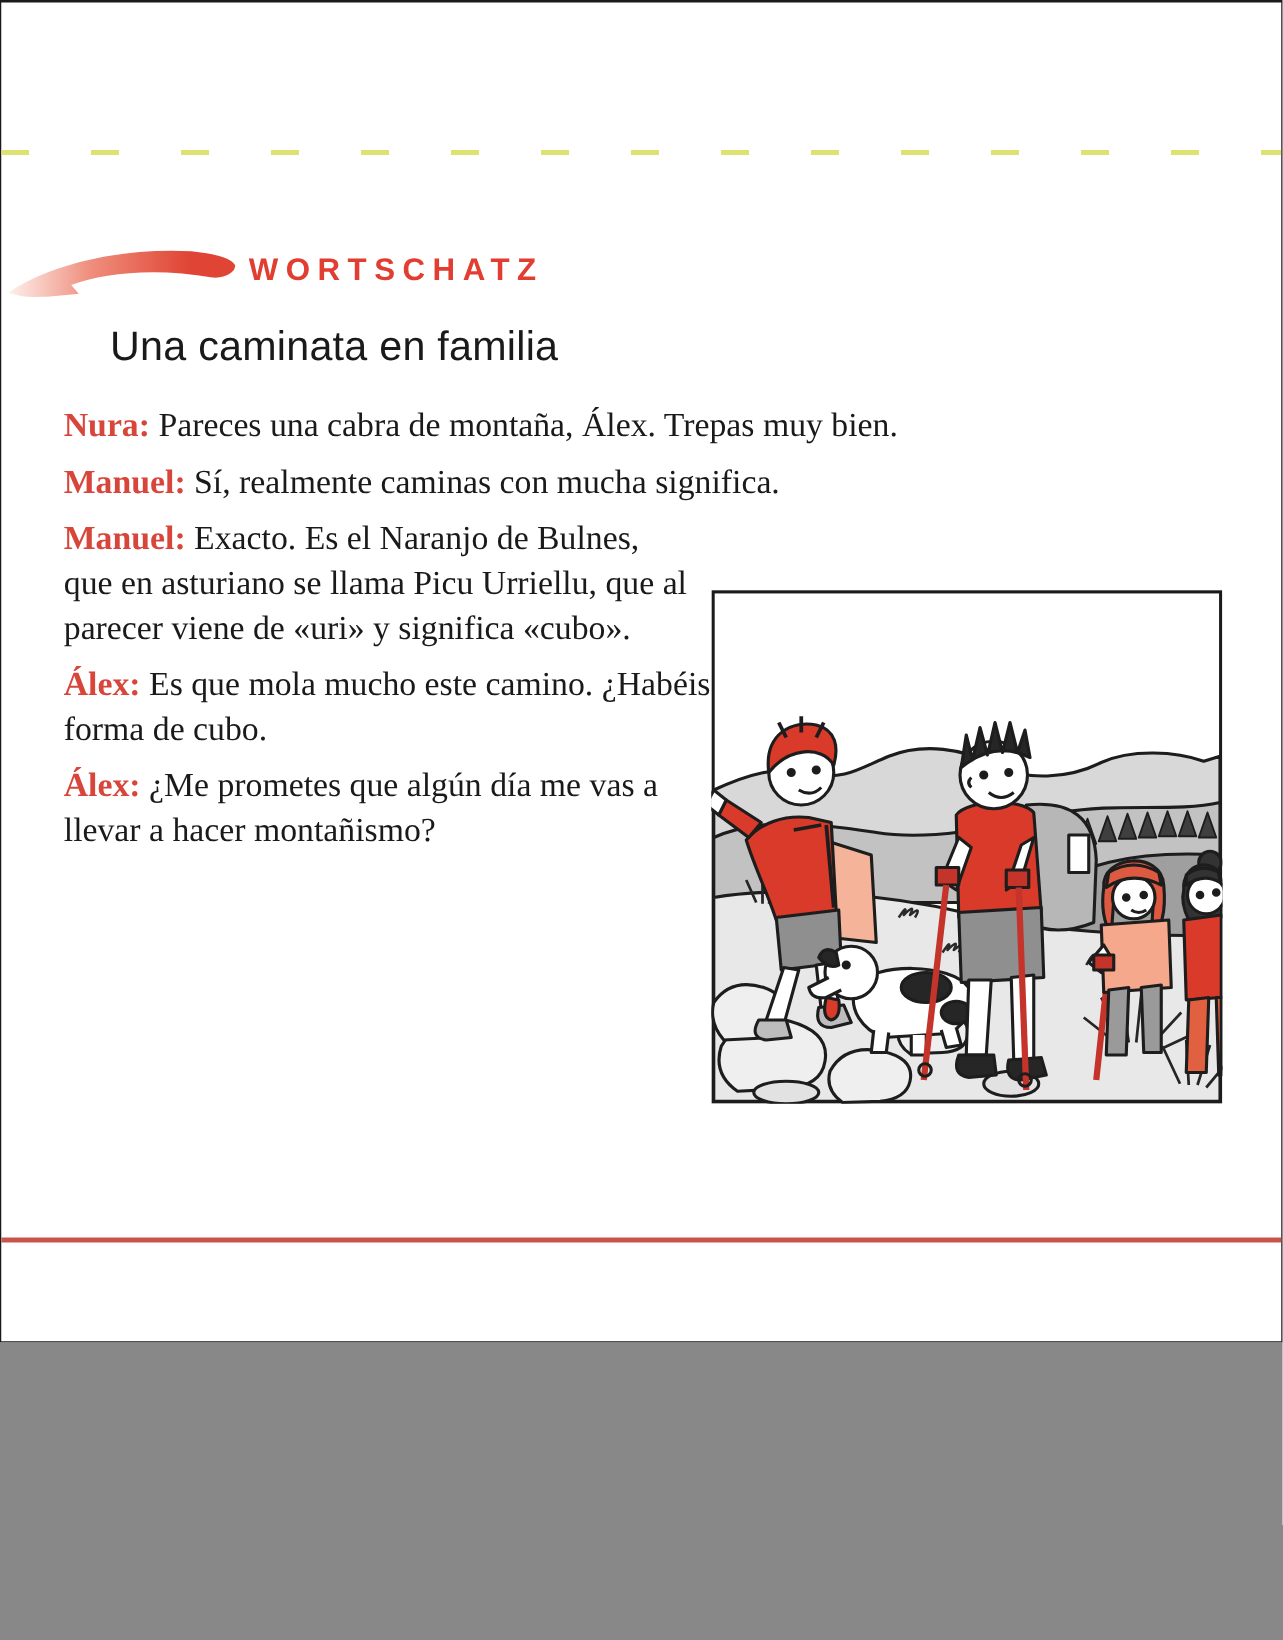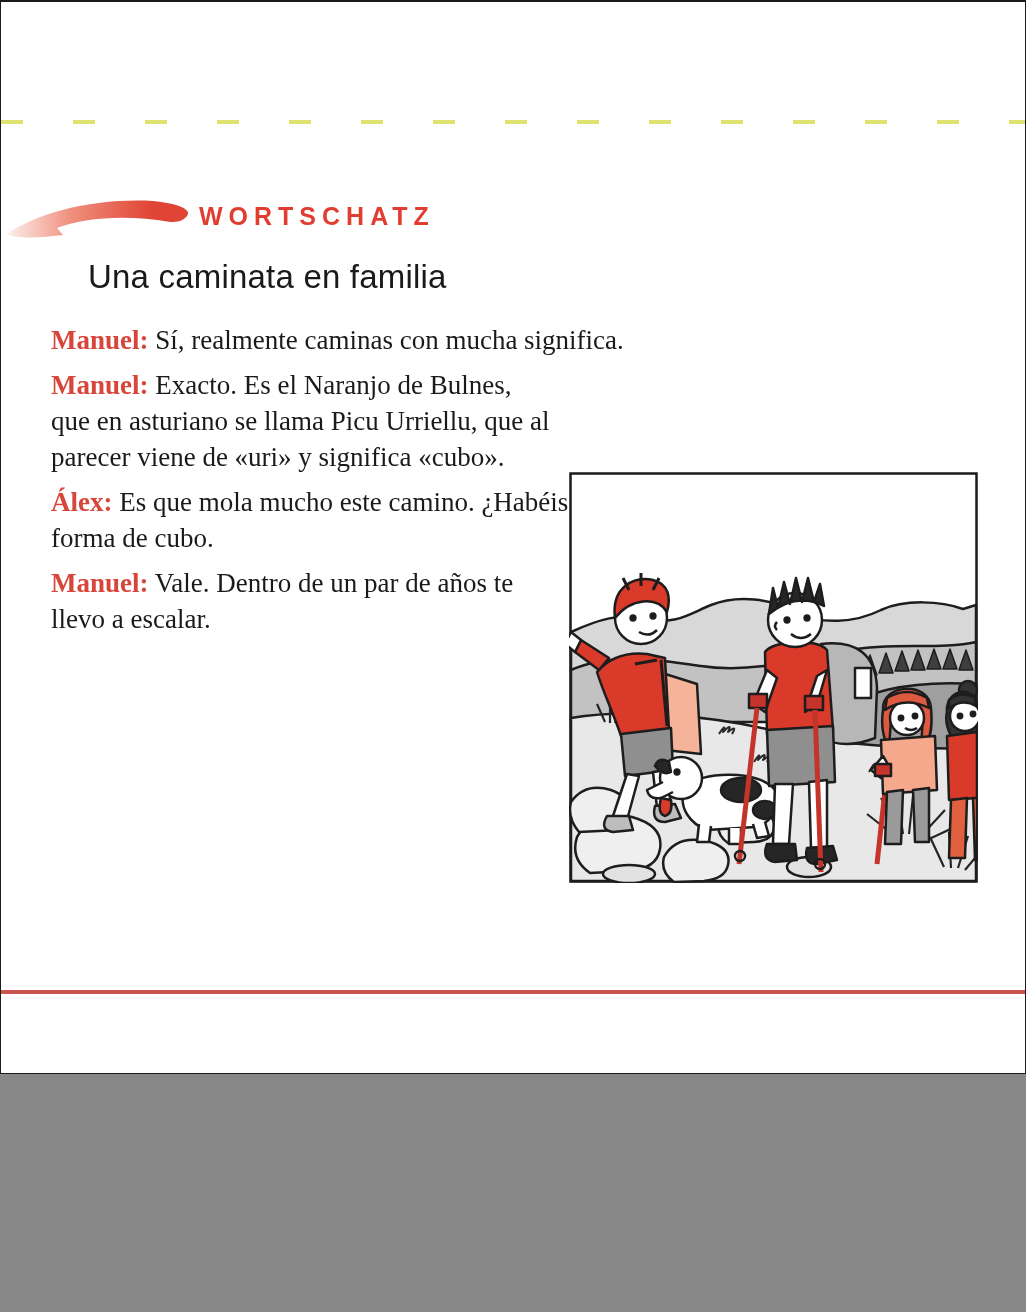--- a/index.html
+++ b/index.html
@@ -37,24 +37,25 @@
         <stop offset="0.8" stop-color="#e04434"></stop>
       </linearGradient>
     </defs>
     <path fill="url(#swg)" d="M2,44 C34,22 90,8 148,11 C166,13 180,16 183,22 C184,27 176,33 165,32 C120,24 78,28 52,38 L58,45 C40,47 14,50 2,44 Z"></path>
   </svg>
   <div class="wortschatz">WORTSCHATZ</div>
 
   <div class="page-title">Una caminata en familia</div>
 
   <div class="dialogue">
+      <p class="dline"><span class="spk">Nura:</span> <span>Pareces una cabra de montaña, Álex. Trepas muy bien.</span></p>
       <p class="dline"><span class="spk">Manuel:</span> <span>Sí, realmente caminas con mucha significa.</span></p>
       <p class="dline narrow"><span class="spk">Manuel:</span> <span>Exacto. Es el Naranjo de Bulnes, que en asturiano se llama Picu Urriellu, que al parecer viene de «uri» y significa «cubo».</span></p>
       <p class="dline"><span class="spk">Álex:</span> <span>Es que mola mucho este camino. ¿Habéis visto esa montaña de allí? Tiene forma de cubo.</span></p>
-      <p class="dline narrow"><span class="spk">Manuel:</span> <span>Vale. Dentro de un par de años te llevo a escalar.</span></p>
+      <p class="dline narrow"><span class="spk">Álex:</span> <span>¿Me prometes que algún día me vas a llevar a hacer montañismo?</span></p>
     </div>
 
   <svg class="illustration" viewBox="0 0 409 411">
     <rect x="1.5" y="1.5" width="406" height="408" fill="#ffffff" stroke="#1a1a1a" stroke-width="2.5"></rect>
     <g stroke="#1d1d1d" stroke-width="2.5" stroke-linejoin="round">
 
       <path d="M2,160 C28,148 52,140 80,147 C106,153 120,142 142,133 C170,122 202,127 226,140 C252,153 286,151 312,138 C336,127 372,129 394,137 L407,133 L407,200 L2,200 Z" fill="#d8d8d8"></path>
 
       <path d="M2,198 C42,180 92,188 132,194 C182,202 242,186 282,178 C322,170 372,178 407,170 L407,250 L2,250 Z" fill="#c2c2c2"></path>
 

